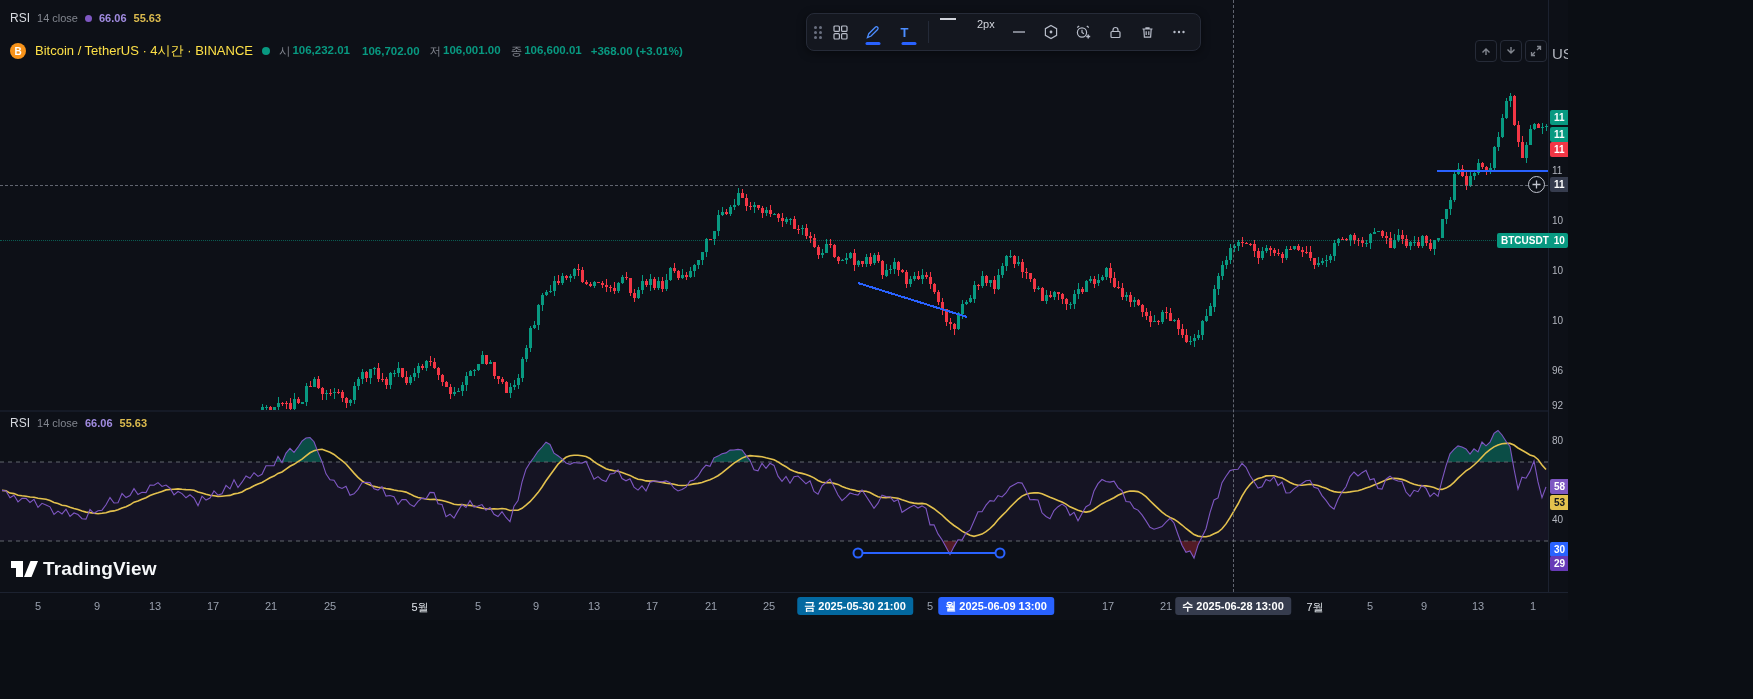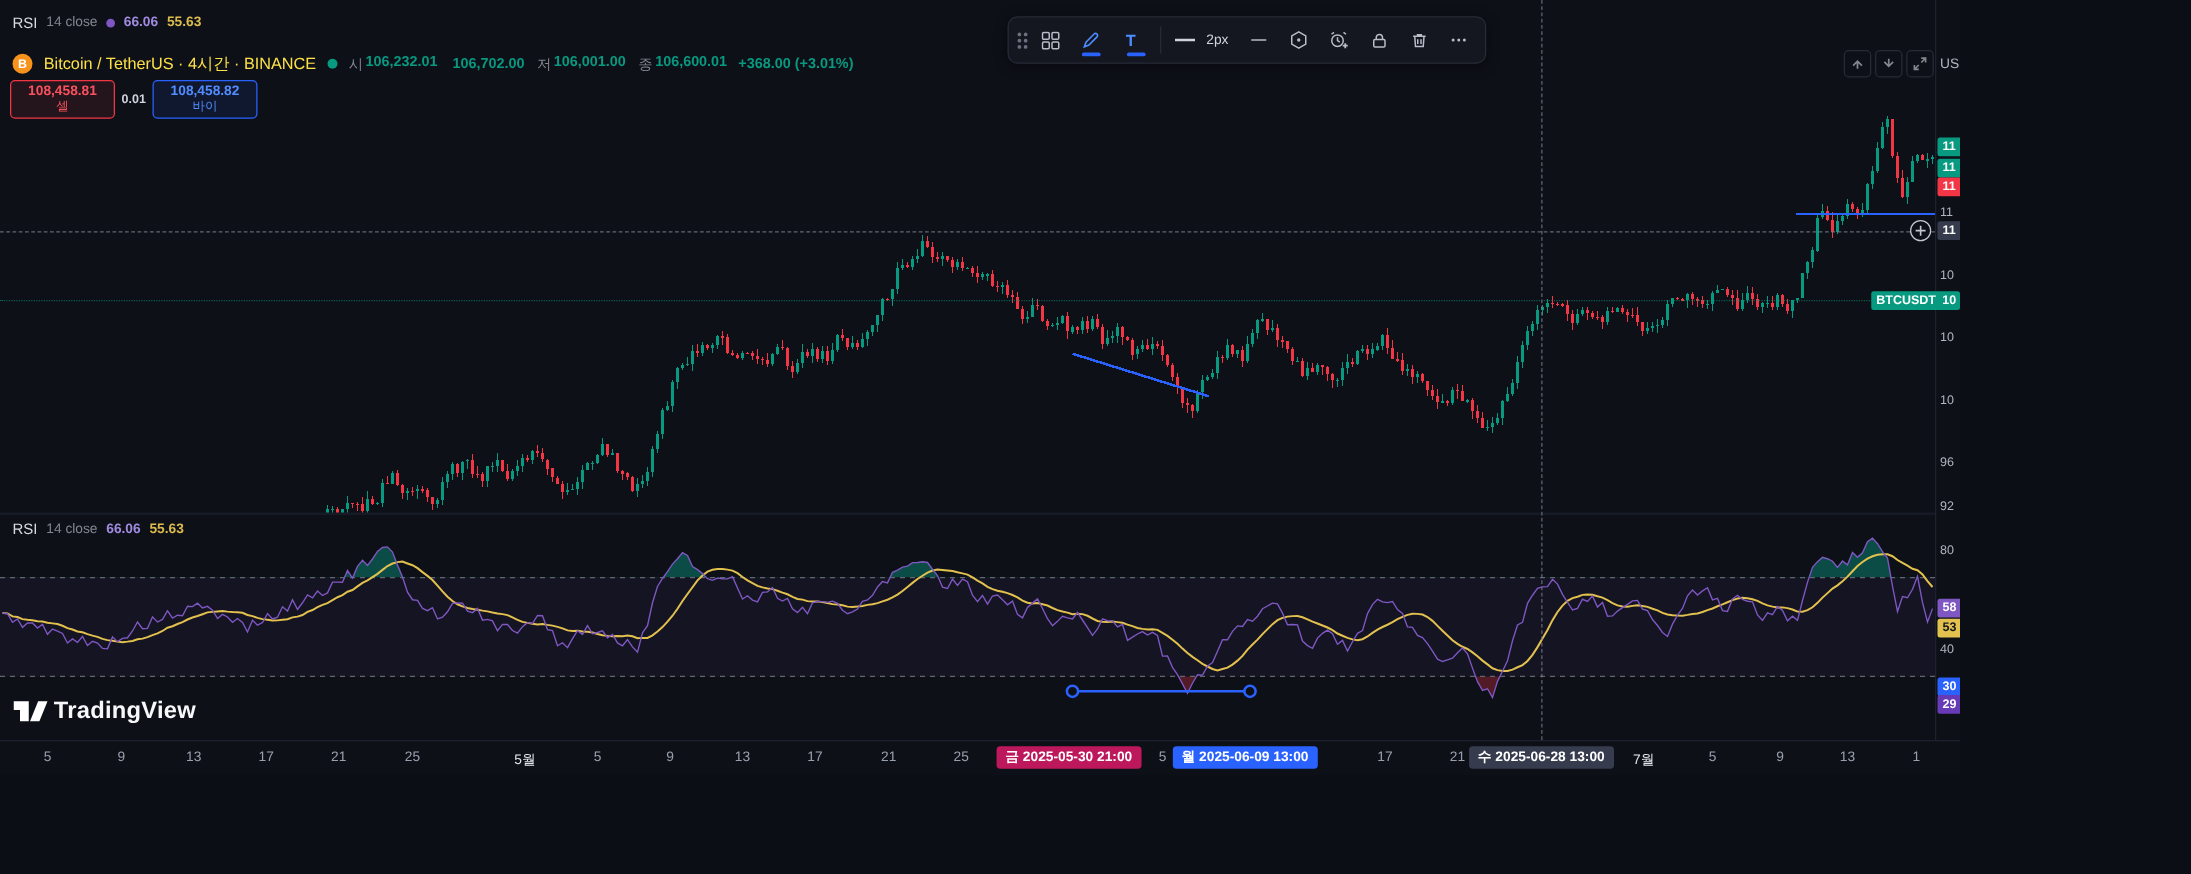--- a/index.html
+++ b/index.html
@@ -37,27 +37,27 @@
   .tbtn .p{font-size:11px;font-weight:700}
   .tbtn .l{font-size:10px}
   .qty{width:30px;height:31px;display:flex;align-items:center;justify-content:center;font-size:10px;color:#d1d4dc;font-weight:700}
   
   .toolbar{position:absolute;left:806px;top:13px;height:38px;display:flex;align-items:center;gap:5px;padding:0 7px;background:#14171f;border:1px solid #262b38;border-radius:8px;box-shadow:0 2px 10px rgba(0,0,0,.45);z-index:7}
   .tool{position:relative;width:27px;height:28px;display:flex;align-items:center;justify-content:center;border-radius:4px;color:#b8bdc9;cursor:pointer}
   .tool .strip{position:absolute;bottom:1px;left:50%;transform:translateX(-50%);width:15px;height:3px;border-radius:1.5px;background:#2962ff}
   .tool.texttool{font-size:13px;font-weight:700;color:#4c8dff}
   .drag-dots{display:grid;grid-template-columns:3px 3px;grid-gap:2px;cursor:grab}
   .drag-dots i{width:3px;height:3px;border-radius:50%;background:#6a7080}
-  .width-sel{display:flex;align-items:center;gap:9px;padding:0 6px;height:28px;border-radius:4px;cursor:pointer}
+  .width-sel{display:flex;gap:21px;padding:0 6px;height:28px;border-radius:4px;cursor:pointer}
   .width-sel .ln{width:16px;height:2px;background:#d1d4dc}
   .width-sel .wt{font-size:11px;color:#d1d4dc}
   .sep{width:1px;height:22px;background:#242a38}
   
   .ctrl{position:absolute;top:40px;width:22px;height:22px;border:1px solid #262b38;border-radius:4px;display:flex;align-items:center;justify-content:center;color:#82868f;z-index:6;cursor:pointer;background:#0d1017}
-  .cur-label{position:absolute;left:1552px;top:45px;font-size:11px;color:#b2b5be;z-index:6}
+  .cur-label{position:absolute;left:1552px;top:45px;font-size:15px;color:#b2b5be;z-index:6}
   
   #price-axis{position:absolute;left:1548px;top:0;width:20px;height:592px;z-index:6}
   .ax-label{position:absolute;left:4px;font-size:10px;color:#b2b5be}
   .ax-badge{position:absolute;left:2px;min-width:46px;height:15px;line-height:15px;padding:0 4px;border-radius:2px;font-size:10px;font-weight:700;color:#fff}
   .symbol-badge{position:absolute;left:1497px;top:233px;width:71px;height:15px;background:#089981;border-radius:2px;color:#fff;font-size:10px;font-weight:700;display:flex;align-items:center;gap:5px;padding:0 4px;overflow:hidden;white-space:nowrap;z-index:6}
   .plus-circle{position:absolute;left:1528px;top:176px;width:17px;height:17px;border:1.5px solid #c2c6d0;border-radius:50%;background:#0d1017;display:flex;align-items:center;justify-content:center;z-index:7;cursor:pointer}
   
   #time-axis{position:absolute;left:0;top:592px;width:1568px;height:28px;border-top:1px solid #1c2230;z-index:5;background:#0d1017}
   .tl{position:absolute;top:7px;transform:translateX(-50%);font-size:11px;color:#99a0ad}
   .tl.major{color:#e2e6ec;font-weight:400}
@@ -910,31 +910,20 @@
           <span class="val">106,001.00</span>
         </span>
       <span class="pair">
           <span class="lbl">종</span>
           <span class="val">106,600.01</span>
         </span>
     </span>
     <span class="change">+368.00 (+3.01%)</span>
   </div>
 
-  <div class="trade">
-    <div class="tbtn sell">
-      <span class="p">108,458.81</span>
-      <span class="l">셀</span>
-    </div>
-    <div class="qty">0.01</div>
-    <div class="tbtn buy">
-      <span class="p">108,458.82</span>
-      <span class="l">바이</span>
-    </div>
-  </div>
 
   <div class="toolbar">
     <span class="drag-dots">
         <i></i>
         <i></i>
         <i></i>
         <i></i>
         <i></i>
         <i></i>
       </span>
@@ -1075,18 +1064,18 @@
       <span class="tl" style="left: 711px;">21</span>
       <span class="tl" style="left: 769px;">25</span>
       <span class="tl" style="left: 930px;">5</span>
       <span class="tl" style="left: 1108px;">17</span>
       <span class="tl" style="left: 1166px;">21</span>
       <span class="tl major" style="left: 1315px;">7월</span>
       <span class="tl" style="left: 1370px;">5</span>
       <span class="tl" style="left: 1424px;">9</span>
       <span class="tl" style="left: 1478px;">13</span>
       <span class="tl" style="left: 1533px;">1</span>
-      <div class="tb" style="left: 855px; background: #be185d;">금 2025-05-30  21:00</div>
+      <div class="tb" style="left: 855px; background: #0369a1;">금 2025-05-30  21:00</div>
       <div class="tb" style="left: 996px; background: rgb(41, 98, 255);">월 2025-06-09  13:00</div>
       <div class="tb" style="left: 1233px; background: rgb(54, 60, 78);">수 2025-06-28  13:00</div>
     </div>
 
 </div>
 
 </body></html>

